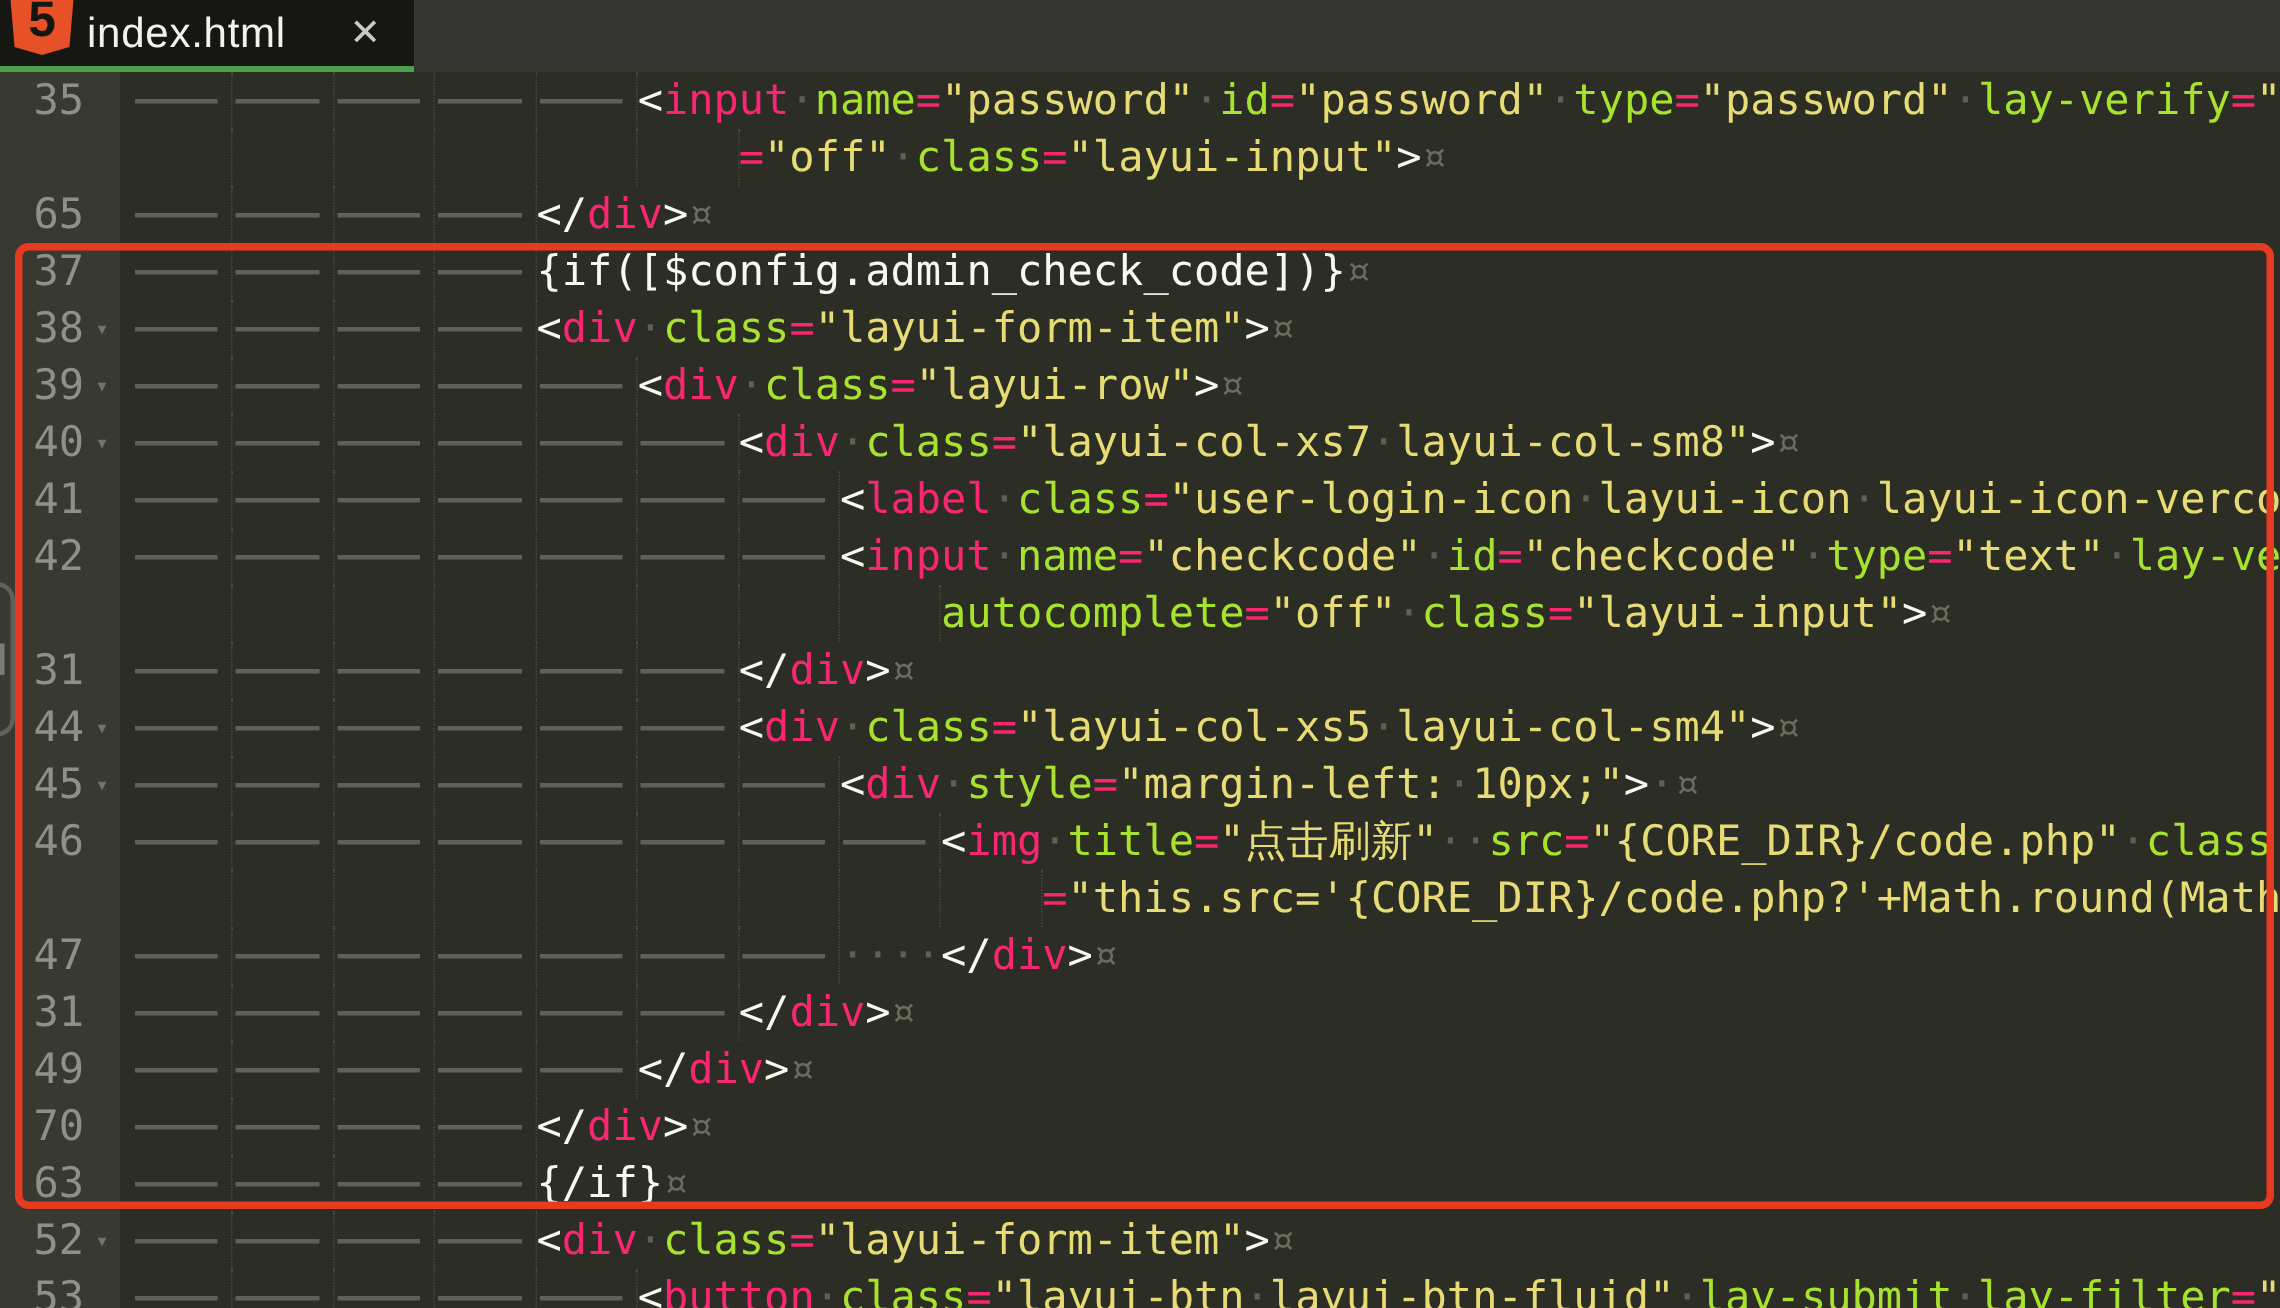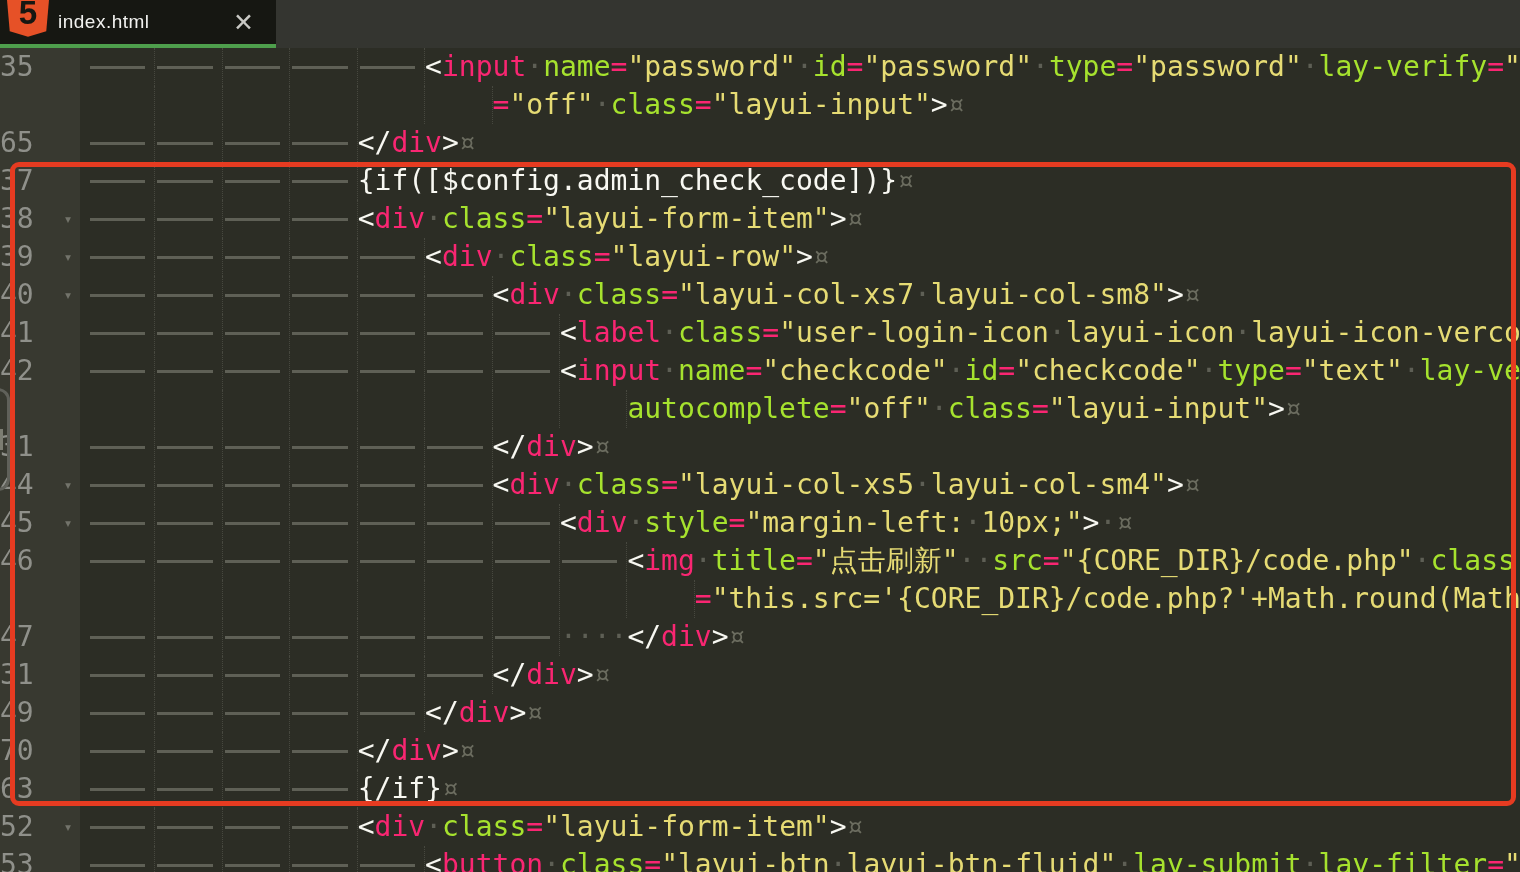--- a/index.html
+++ b/index.html
@@ -6,30 +6,30 @@
   #screen{position:relative;width:1520px;height:872px;overflow:hidden;
           font-family:"DejaVu Sans Mono",monospace;}
   
   #tabbar{position:absolute;left:0;top:0;width:1520px;height:48px;
           background:var(--tabbar,#343530);overflow:hidden;z-index:2;}
   #tab{position:relative;width:276px;height:44px;background:var(--tabbg,#161712);
        border-bottom:4px solid var(--underline,#4e9e4c);
        display:flex;align-items:center;overflow:visible;cursor:default;}
   #tab svg{position:absolute;left:3px;top:-15px;}
   #tab .label{margin-left:58px;color:var(--tabtext,#f1f1ef);
-       font-family:"Liberation Sans",sans-serif;font-size:19px;letter-spacing:.5px;}
+       font-family:"Liberation Sans",sans-serif;font-size:28px;letter-spacing:.5px;}
   #tab .close{margin-left:auto;margin-right:22px;color:var(--close,#c9c9c5);
        font-family:"Liberation Sans",sans-serif;font-size:25px;line-height:1;}
   
   #gutterbg{position:absolute;left:0;top:48px;width:80px;height:824px;
        background:var(--gutter,#383930);z-index:0;}
   #code{position:absolute;left:0;top:48px;width:1520px;z-index:1;}
   .row{display:flex;height:38px;line-height:38px;font-size:28px;white-space:pre;}
   .gut{flex:0 0 80px;display:flex;}
-  .num{flex:0 0 56px;color:var(--lineno,#8f908a);}
+  .num{flex:0 0 56px;text-align:right;color:var(--lineno,#8f908a);}
   .fold{flex:0 0 24px;text-align:center;color:var(--foldc,#72736a);font-size:15px;line-height:38px;}
   .line{flex:1;padding-left:8px;overflow:hidden;}
   .tab,.wtab{display:inline-block;width:4ch;height:38px;box-sizing:border-box;
        vertical-align:top;border-right:1px dotted var(--guide,#47483f);}
   .tab{background-image:linear-gradient(var(--dash,#5f6056),var(--dash,#5f6056));
        background-repeat:no-repeat;background-size:calc(100% - 11px) 3px;
        background-position:2px 18px;}
   .p{color:var(--white,#f8f8f2);} .t{color:var(--pink,#f92672);}
   .a{color:var(--attr,#a6e22e);}  .o{color:var(--pink,#f92672);}
   .s{color:var(--str,#e6db74);}   .w{color:var(--ws,#5e5f55);}

